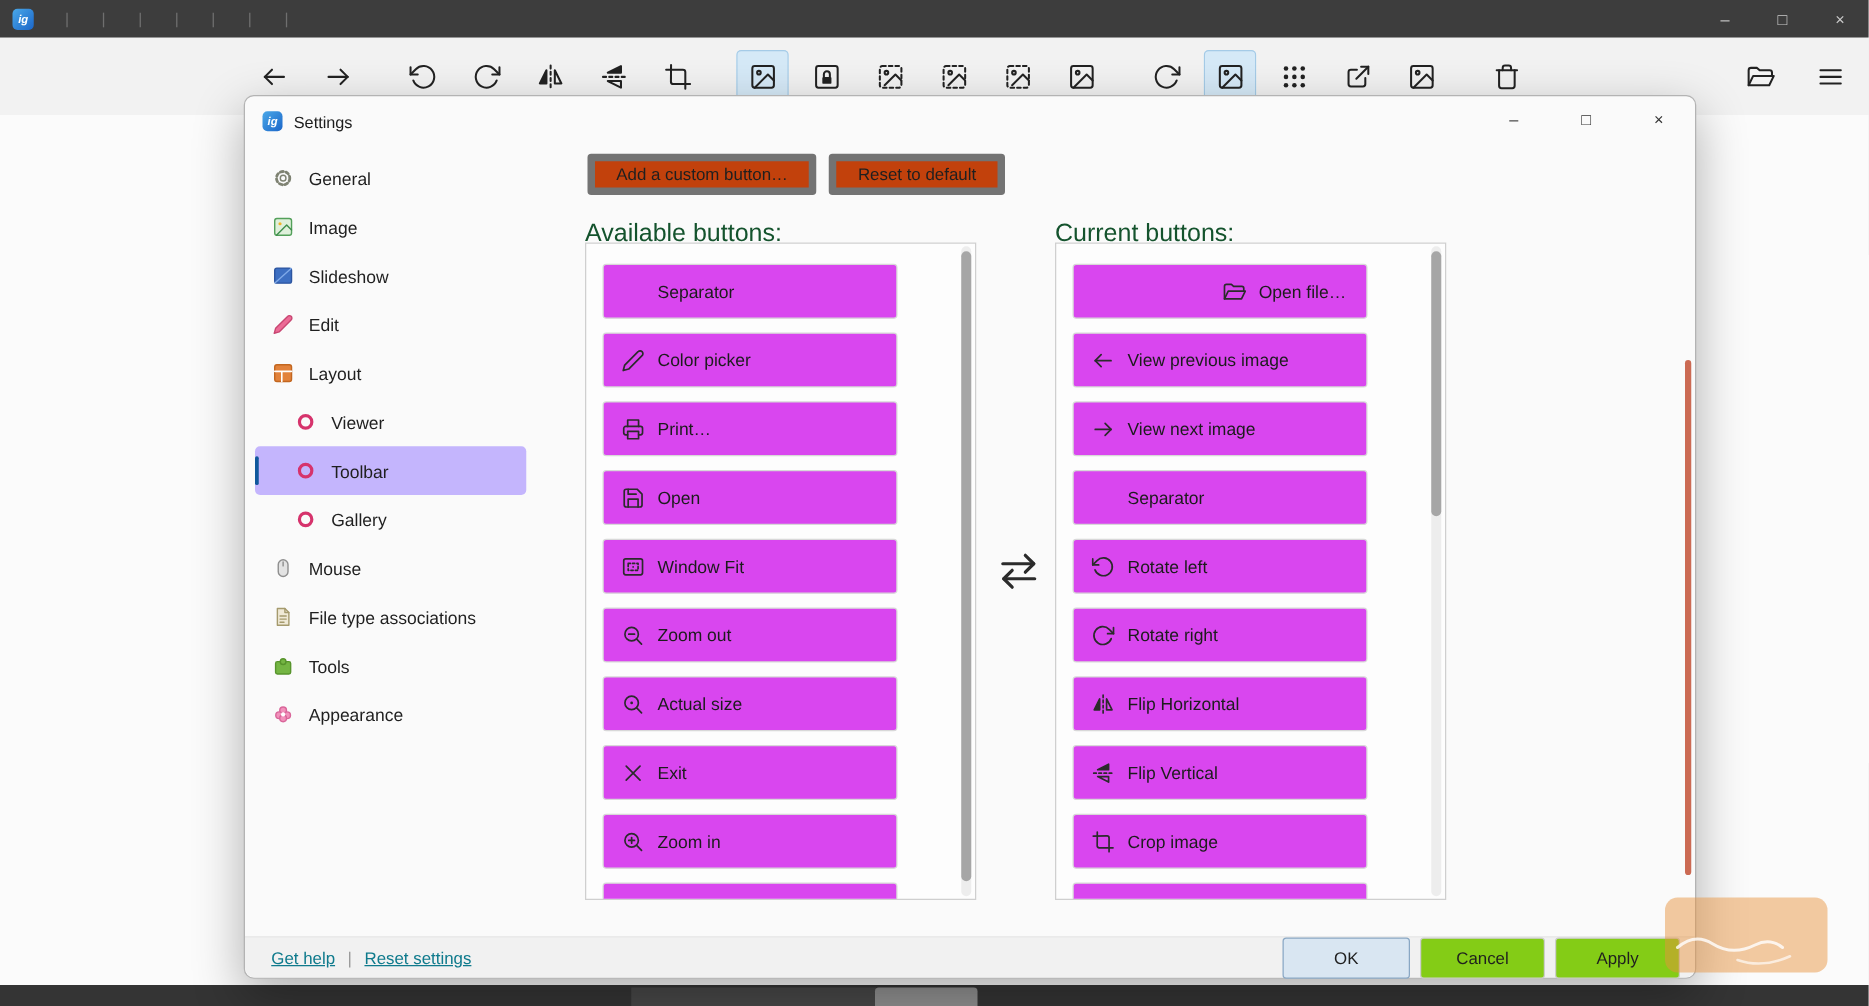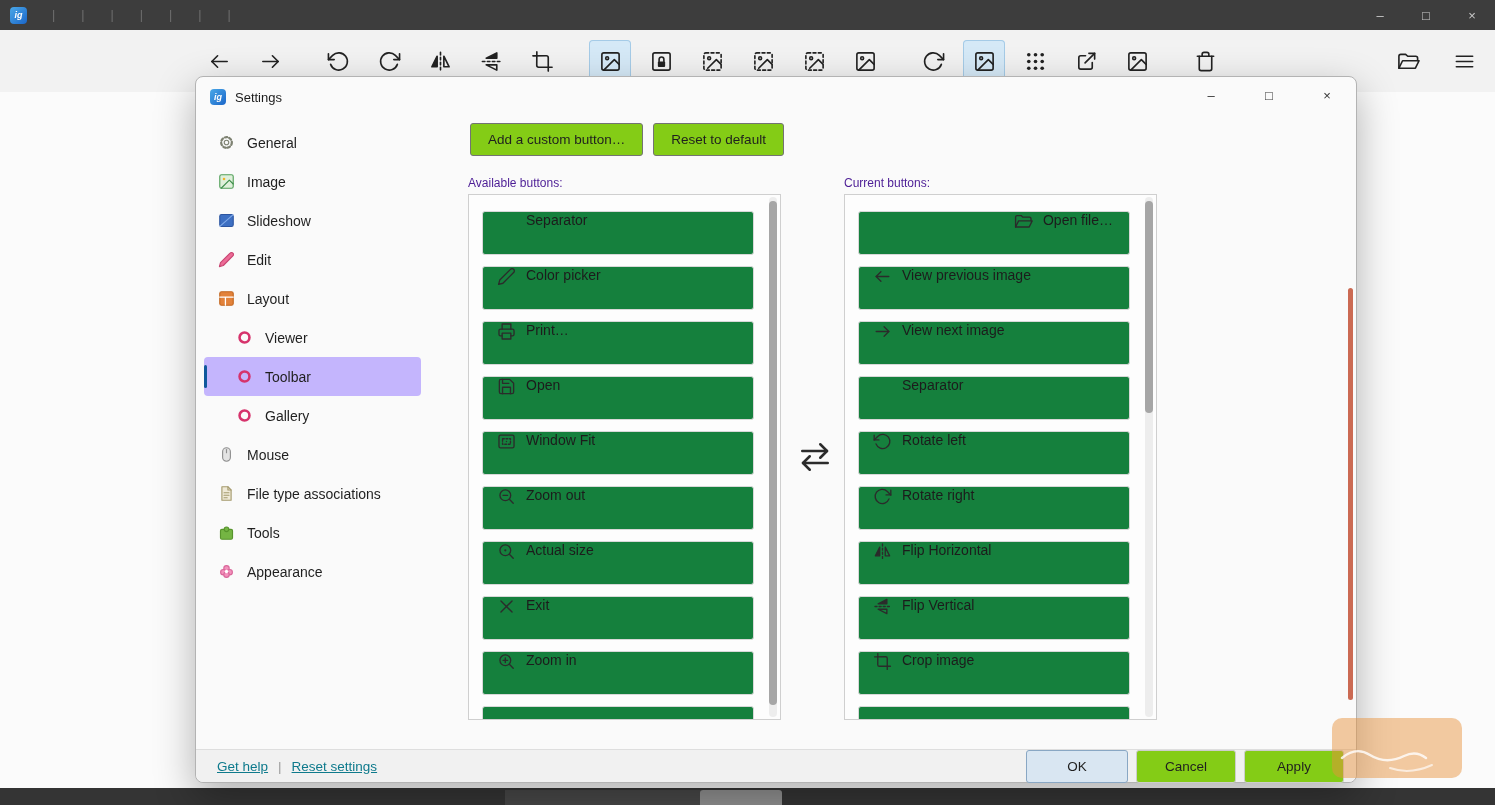--- a/index.html
+++ b/index.html
@@ -40,30 +40,30 @@
   .sidebar{position:absolute;left:0;top:46px;width:235px;bottom:44px}
   .sb-item{height:39px;display:flex;align-items:center;gap:12px;padding-left:14px;margin:0 10px 0 8px;border-radius:4px;font-size:14px;position:relative}
   .sb-item.indent{padding-left:32px}
   .sb-item.selected{background:#c4b5fd}
   .sb-item.selected::before{content:"";position:absolute;left:0;top:8px;bottom:8px;width:3px;border-radius:2px;background:#10589c}
   .sb-ico{width:17px;height:17px;flex:0 0 auto}
   .sb-ico svg{width:100%;height:100%;display:block}
 
   .content{position:absolute;left:235px;top:40px;right:0;bottom:44px}
   .top-actions{position:absolute;left:39px;top:6px;display:flex;gap:10px}
-  .btn-plain{height:33px;padding:0 17px;background:#84cc16;border:1px solid #737373;border-radius:3px;font-size:13.5px;display:grid;place-items:center;white-space:nowrap}
-  .col-label{position:absolute;top:59px;font-size:12px;color:#4c1d95}
+  .btn-plain{height:33px;padding:0 17px;background:#c2410c;border:6px solid #737373;border-radius:3px;font-size:13.5px;display:grid;place-items:center;white-space:nowrap}
+  .col-label{position:absolute;top:59px;font-size:20px;color:#14532d}
   #lbl-avail{left:37px}
   #lbl-curr{left:413px}
 
   .list-box{position:absolute;top:77px;width:313px;height:526px;border:1px solid #cfcfcf;background:#fdfdfd;overflow:hidden}
   #box-avail{left:37px}
   #box-curr{left:413px}
   .list-inner{padding:16px 26px 0 13px;height:100%}
-  .item-btn{height:44px;width:272px;display:flex;gap:10px;padding:0 14px;background:#15803d;border:1px solid #d8d8d8;border-radius:3px;margin-bottom:11px;font-size:14px;color:#1c1c1c}
+  .item-btn{height:44px;width:236px;display:flex;align-items:center;gap:10px;padding:0 14px;background:#d946ef;border:1px solid #d8d8d8;border-radius:3px;margin-bottom:11px;font-size:14px;color:#1c1c1c}
   .item-btn .ico{width:19px;height:19px;color:#2b2b2b;flex:0 0 auto}
   .item-btn .ico svg{width:100%;height:100%;display:block}
   .item-btn.align-right{justify-content:flex-end;padding-right:16px}
   .scroll-track{position:absolute;top:2px;bottom:2px;right:3px;width:8px;background:#ededed;border-radius:4px}
   .scroll-thumb{position:absolute;right:3px;width:8px;background:#a6a6a6;border-radius:4px}
   .t-avail{top:6px;height:504px}
   .t-curr{top:6px;height:212px}
 
   .swap{position:absolute;left:366px;top:322px;width:36px;height:36px;color:#2b2b2b}
   .swap svg{width:100%;height:100%}

